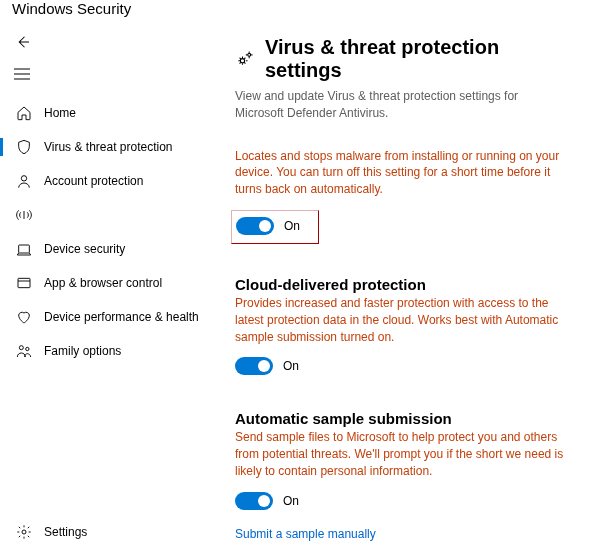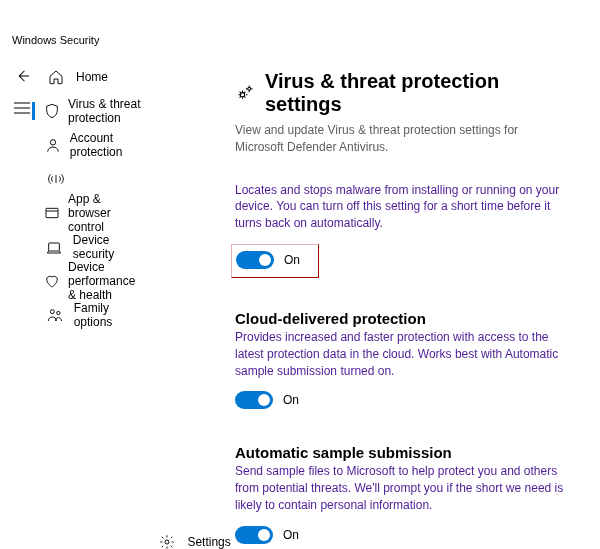--- a/index.html
+++ b/index.html
@@ -6,35 +6,34 @@
   html, body {
     margin: 0; padding: 0;
     width: 600px; height: 549px;
     font-family: "Segoe UI", Arial, sans-serif;
     font-size: 12px;
     color: #1a1a1a;
     background: #fff;
     overflow: hidden;
   }
   .app-title {
-    font-size: 11px;
+    font-size: 15px;
     padding: 0 0 0 12px;
     color: #000;
     height: 20px;
-    margin-top: 34px;
   }
   .layout {
     display: flex;
     height: 529px;
   }
   .sidebar {
     width: 201px;
     flex-shrink: 0;
     display: flex;
-    flex-direction: row;
+    flex-direction: column;
     background: #fff;
   }
   .side-top {
     padding: 6px 0 0 0;
   }
   .back-row, .hamburger-row {
     height: 32px;
     display: flex;
     align-items: center;
     padding-left: 14px;
@@ -62,21 +61,21 @@
   }
   .nav-item.active::before {
     content: "";
     position: absolute;
     left: 0; top: 8px; bottom: 8px;
     width: 3px;
     background: #0078d4;
   }
   .sidebar-bottom {
     margin-top: auto;
-    padding-bottom: 24px;
+    padding-bottom: 0;
   }
   .icon svg { display: block; }
   .content {
     flex: 1;
     padding: 16px 20px 10px 34px;
     overflow: hidden;
   }
   .page-header {
     display: flex;
     align-items: center;
@@ -97,21 +96,21 @@
   }
   .section { margin-bottom: 32px; }
   .section-title {
     font-size: 15px;
     font-weight: 600;
     color: #000;
     margin-bottom: 2px;
   }
   .section-desc {
     font-size: 12px;
-    color: #4c1d95;
+    color: #c2410c;
     line-height: 1.4;
     max-width: 335px;
     margin-bottom: 12px;
   }
   .toggle-row {
     display: inline-flex;
     align-items: center;
     gap: 10px;
     justify-content: center;
   }
@@ -201,34 +200,34 @@
       <div class="nav-item">
         <span class="icon">
           <svg width="16" height="16" viewBox="0 0 24 24" fill="none" stroke="#000" stroke-width="1.4">
               <path d="M12 6v12M7 8c-2 2-2 6 0 8M17 8c2 2 2 6 0 8M4 5c-4 4-4 10 0 14M20 5c4 4 4 10 0 14"></path>
             </svg>
         </span>
       </div>
       <div class="nav-item">
         <span class="icon">
           <svg width="16" height="16" viewBox="0 0 24 24" fill="none" stroke="#000" stroke-width="1.4">
+              <rect x="4" y="6" width="16" height="12" rx="1"></rect>
+              <path d="M4 18l-2 3h20l-2-3"></path>
+            </svg>
+        </span>
+        <span>Device security</span>
+      </div>
+      <div class="nav-item">
+        <span class="icon">
+          <svg width="16" height="16" viewBox="0 0 24 24" fill="none" stroke="#000" stroke-width="1.4">
               <rect x="3" y="5" width="18" height="14" rx="1"></rect>
               <path d="M3 9h18"></path>
             </svg>
         </span>
         <span>App &amp; browser control</span>
-      </div>
-      <div class="nav-item">
-        <span class="icon">
-          <svg width="16" height="16" viewBox="0 0 24 24" fill="none" stroke="#000" stroke-width="1.4">
-              <rect x="4" y="6" width="16" height="12" rx="1"></rect>
-              <path d="M4 18l-2 3h20l-2-3"></path>
-            </svg>
-        </span>
-        <span>Device security</span>
       </div>
       <div class="nav-item">
         <span class="icon">
           <svg width="16" height="16" viewBox="0 0 24 24" fill="none" stroke="#000" stroke-width="1.4">
               <path d="M12 21s-8-5-8-12a5 5 0 0 1 8-3 5 5 0 0 1 8 3c0 7-8 12-8 12z"></path>
             </svg>
         </span>
         <span>Device performance &amp; health</span>
       </div>
       <div class="nav-item">

